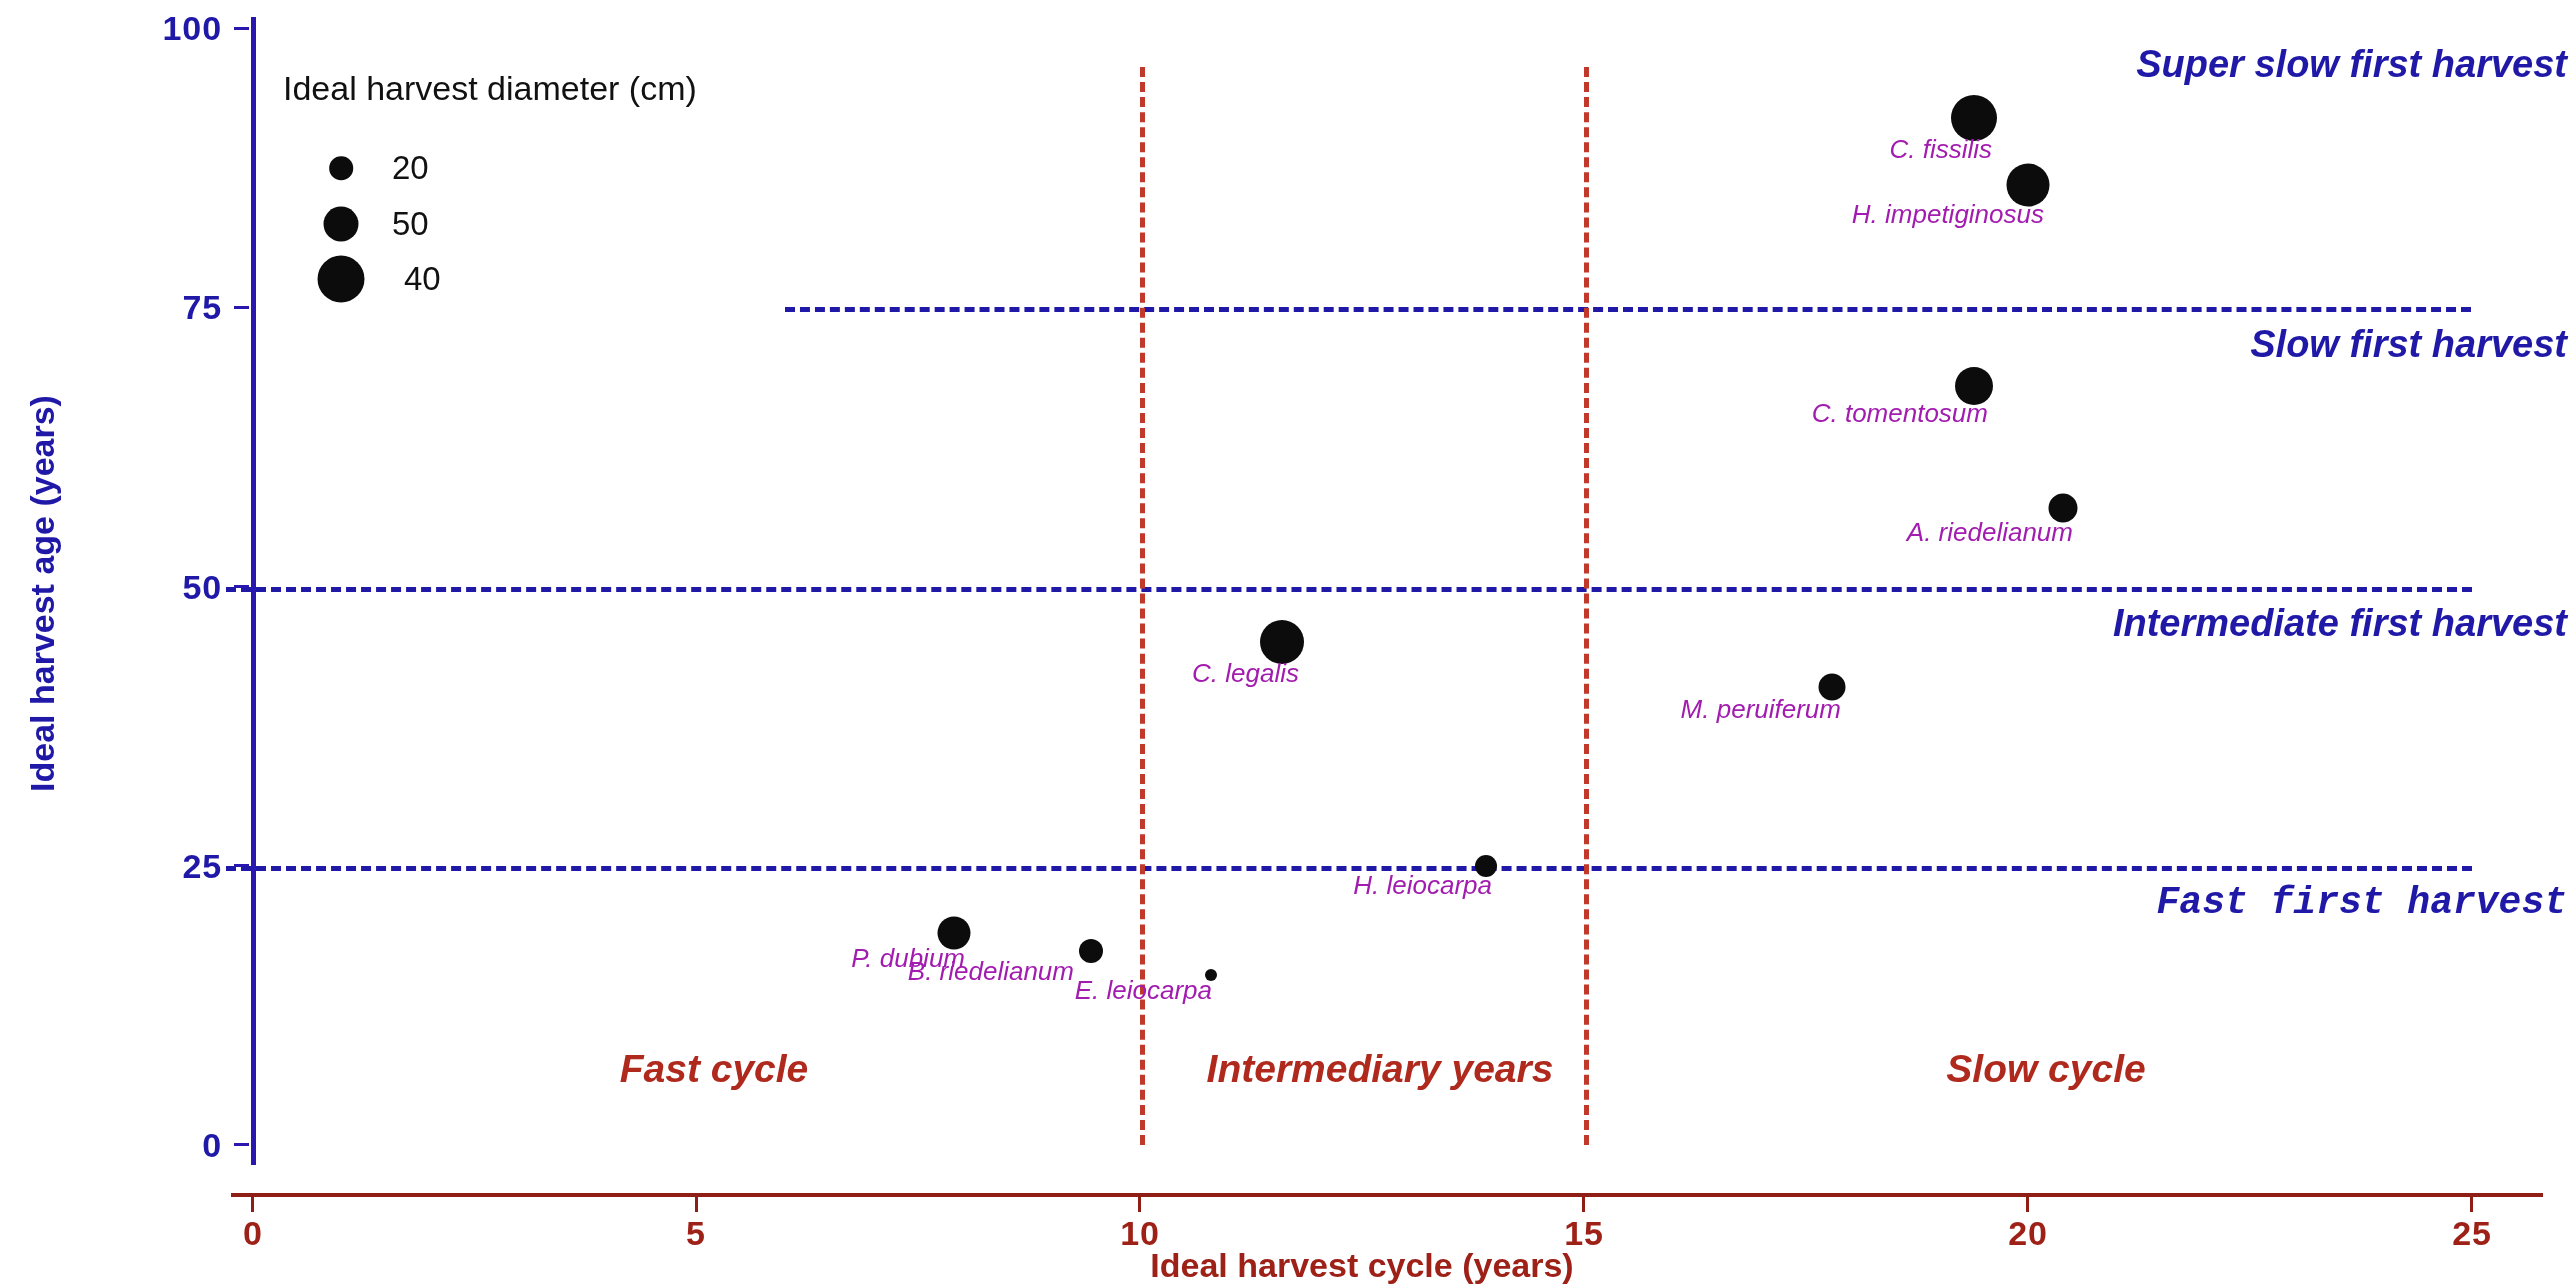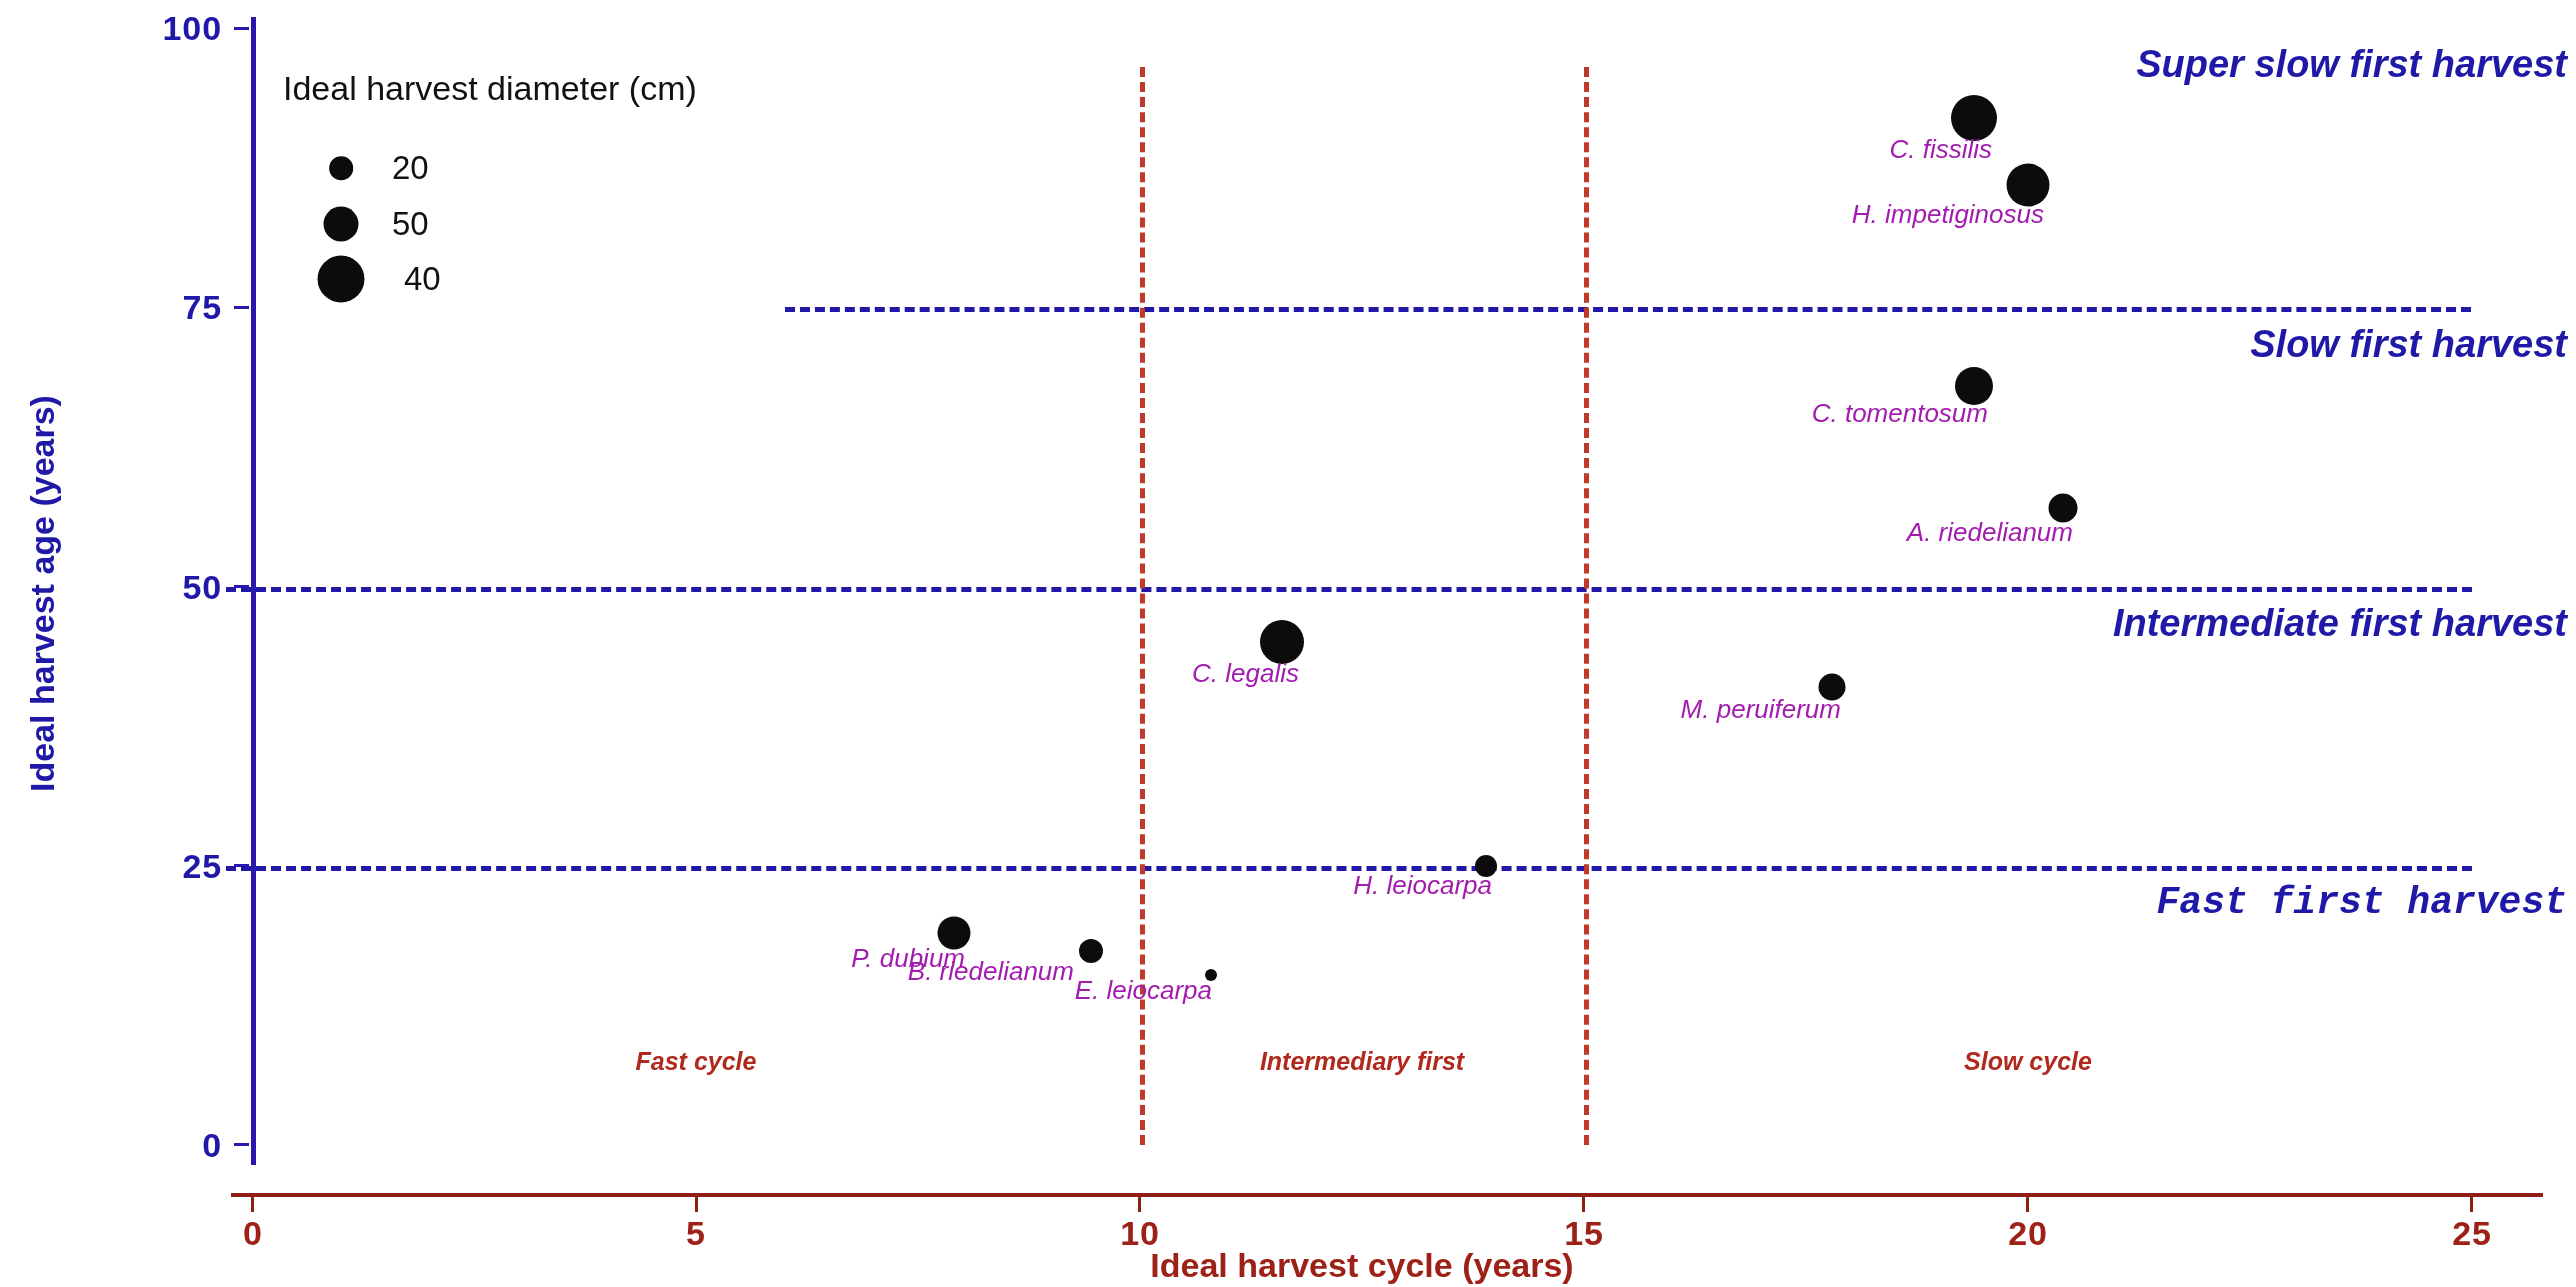--- a/index.html
+++ b/index.html
@@ -33,22 +33,22 @@
   .pt{position:absolute;border-radius:50%;background:#0c0c0c;
       transform:translate(-50%,-50%);}
   .pt-label{position:absolute;color:#a21caf;font-size:26px;font-style:italic;
             white-space:nowrap;transform:translateY(-50%);}
   .pt-label.right{transform:translate(-100%,-50%);}
 
   
   .ann-blue{position:absolute;color:#2019a8;font-size:38px;font-style:italic;
             font-weight:bold;white-space:nowrap;}
   .ann-blue.right{transform:translateX(-100%);}
-  .ann-red{position:absolute;color:#b0291d;font-size:25px;font-style:italic;
-           font-weight:bold;white-space:nowrap;transform:translateX(-50%);}
+  .ann-red{position:absolute;color:#b0291d;font-size:39px;font-style:italic;
+           font-weight:bold;white-space:nowrap;transform:translateX(-50%);margin-left:18px;}
 
   
   #legend{position:absolute;}
   .legend-title{position:absolute;color:#111;font-size:34px;white-space:nowrap;}
   .legend-dot{position:absolute;border-radius:50%;background:#0c0c0c;
               transform:translate(-50%,-50%);}
   .legend-lab{position:absolute;color:#111;font-size:33px;
               transform:translateY(-50%);white-space:nowrap;}
 </style>
 </head>
@@ -117,21 +117,21 @@
       <div class="pt-label right" style="left: 1212px; top: 990px;">E. leiocarpa</div>
     </div>
   <div id="annb-layer">
       <div class="ann-blue right" style="color: rgb(32, 25, 168); left: 2567px; top: 43px;">Super slow first harvest</div>
       <div class="ann-blue right" style="color: rgb(32, 25, 168); left: 2567px; top: 323px;">Slow first harvest</div>
       <div class="ann-blue right" style="color: rgb(32, 25, 168); left: 2567px; top: 602px;">Intermediate first harvest</div>
       <div class="ann-blue right" style="color: rgb(32, 25, 168); left: 2567px; top: 881px; font-family: Liberation Mono, monospace;">Fast first harvest</div>
     </div>
   <div id="annr-layer">
       <div class="ann-red" style="color: rgb(176, 41, 29); left: 696px; top: 1047px;">Fast cycle</div>
-      <div class="ann-red" style="color: rgb(176, 41, 29); left: 1362px; top: 1047px;">Intermediary first</div>
+      <div class="ann-red" style="color: rgb(176, 41, 29); left: 1362px; top: 1047px;">Intermediary years</div>
       <div class="ann-red" style="color: rgb(176, 41, 29); left: 2028px; top: 1047px;">Slow cycle</div>
     </div>
 
   <div class="y-axis-title" style="left:-257px;top:574px;width:599px;text-align:center;">Ideal harvest age (years)</div>
   <div class="x-axis-title" style="left:1362px;top:1246px;">Ideal harvest cycle (years)</div>
 
   <div id="legend" style="left:0;top:0;width:514px;height:343px;">
     <div class="legend-title" style="left:283px;top:69px;">Ideal harvest diameter (cm)</div>
     <div id="legend-items">
         <div class="legend-dot" style="width: 23.6px; height: 23.6px; left: 341px; top: 168px;"></div>

